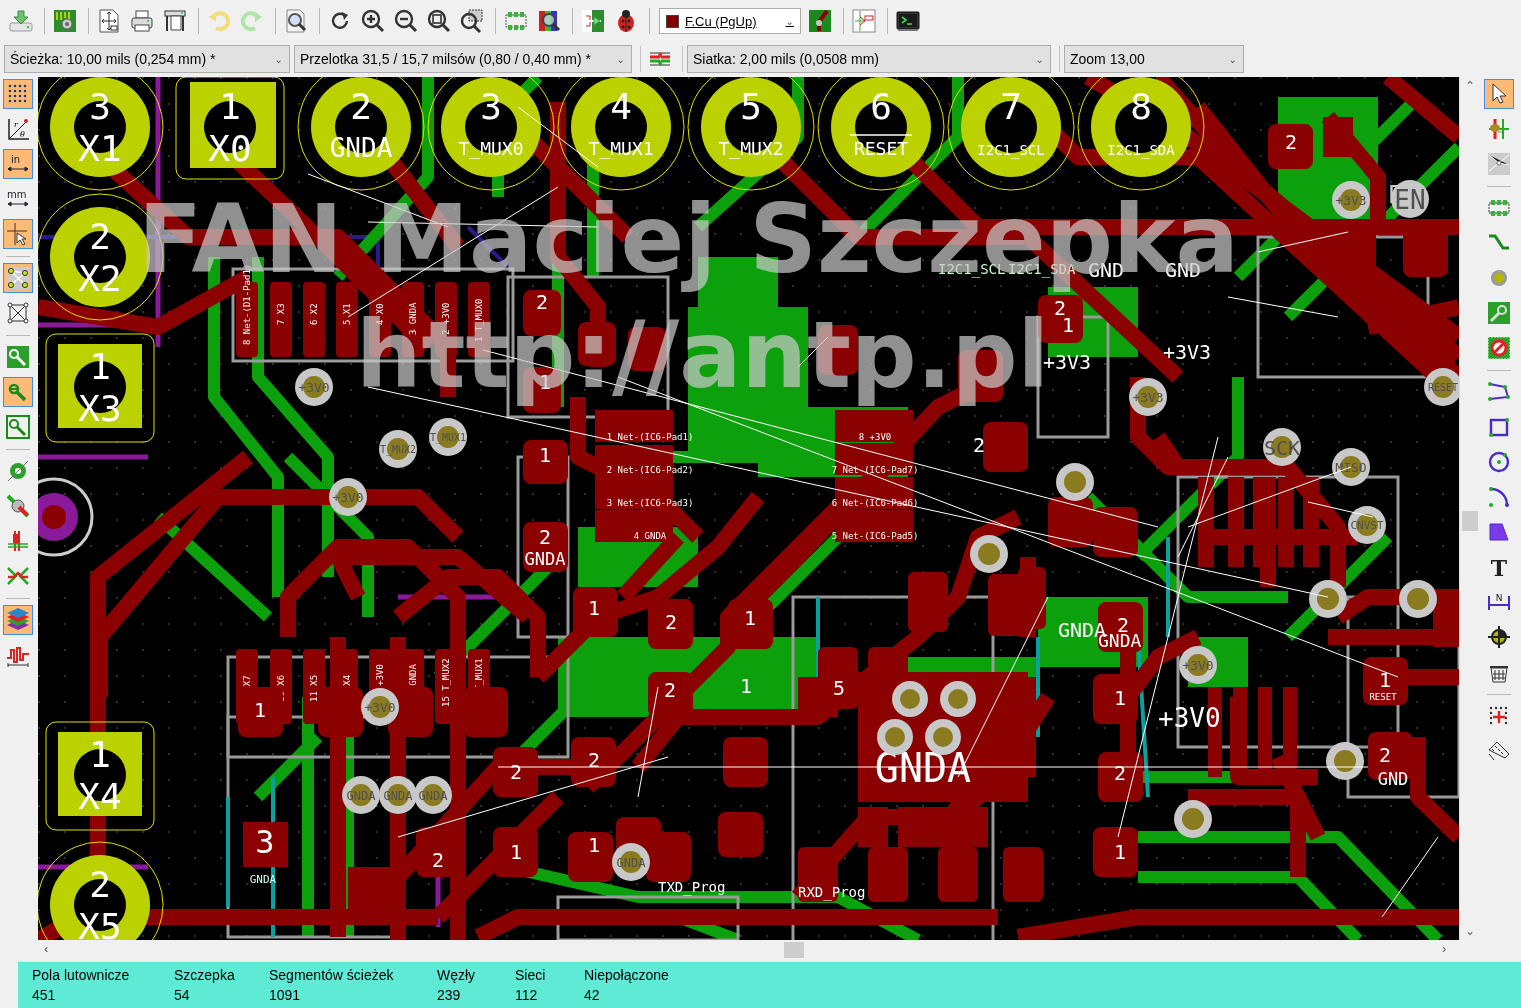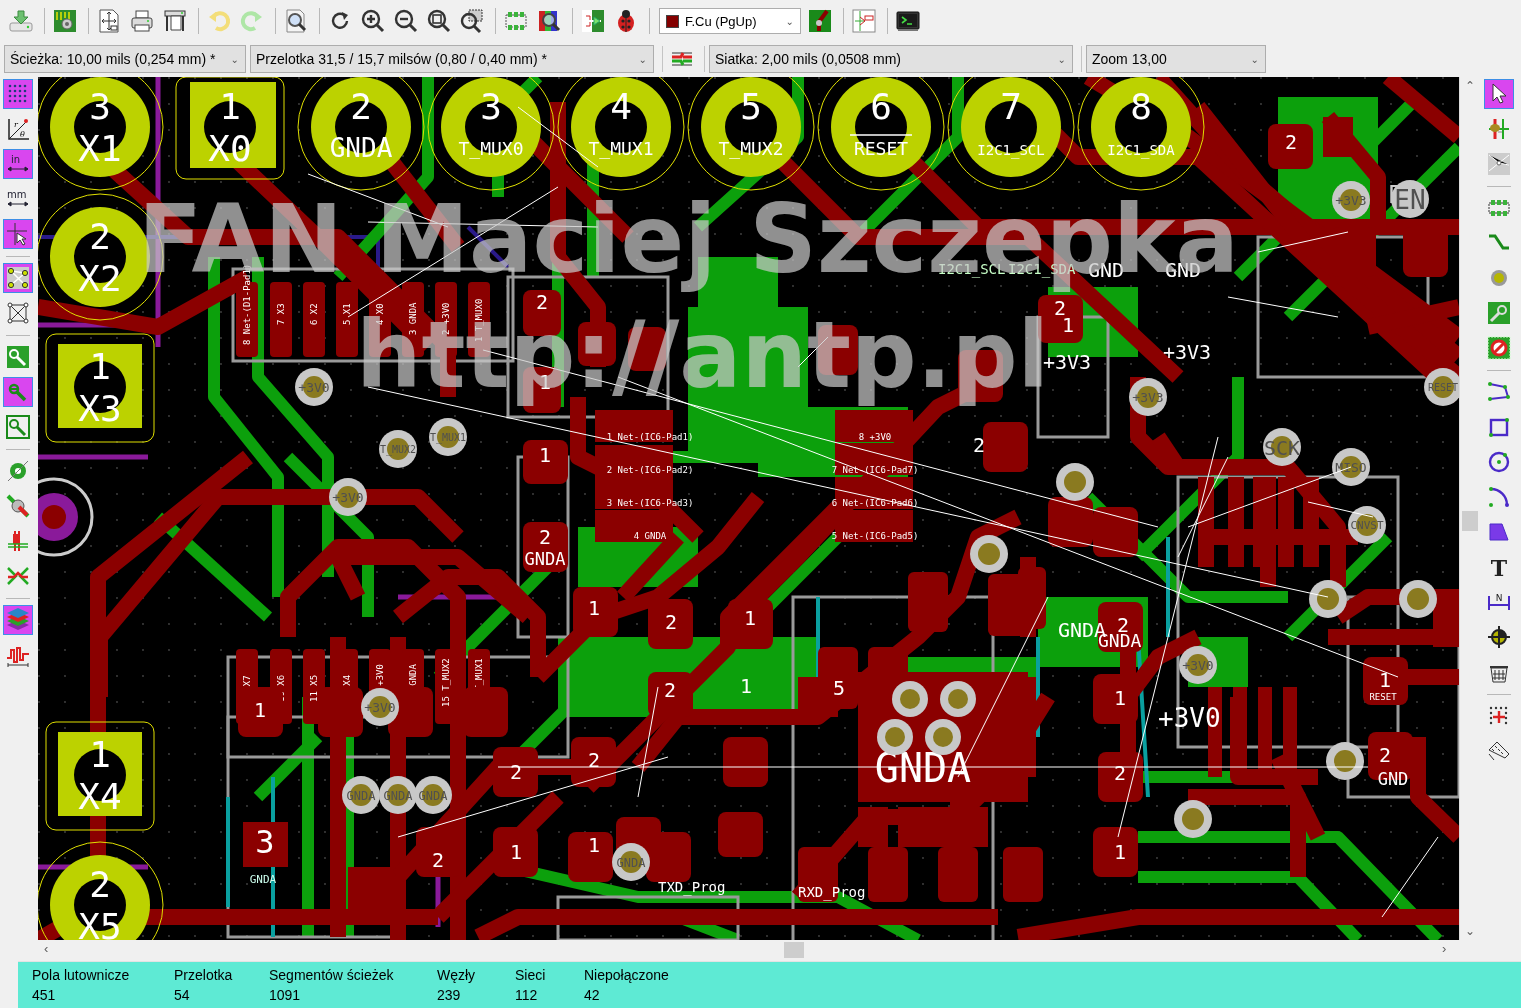--- a/index.html
+++ b/index.html
@@ -8,39 +8,39 @@
   #app { position: relative; width: 1521px; height: 1008px; }
 
   
   .toolbar1 { position: absolute; left: 0; top: 0; width: 1521px; height: 42px; background: #f0f0f0;
     display: flex; align-items: center; padding-left: 6px; }
   .tb-btn { width: 30px; height: 30px; display: flex; align-items: center; justify-content: center;
     margin-right: 3px; border: 1px solid transparent; }
   .tb-btn svg { width: 26px; height: 26px; }
   .tb-sep { width: 1px; height: 26px; background: #b8b8b8; margin: 0 5px; }
   .layer-select { width: 142px; height: 26px; border: 1px solid #adadad; background: #fff; display: flex;
-    align-items: center; padding: 0 6px; font-size: 13px; margin: 0 4px; }
+    align-items: center; padding: 0 6px; font-size: 13px; margin: 0 4px; text-decoration: underline; }
   .layer-select .sw { width: 13px; height: 13px; background: #840000; border: 1px solid #444; margin-right: 6px; }
   .layer-select .txt { flex: 1; }
   .chev { font-size: 10px; color: #555; }
 
   
   .toolbar2 { position: absolute; left: 0; top: 43px; width: 1521px; height: 32px; display: flex; align-items: center; padding-left: 4px; }
   .combo { height: 28px; border: 1px solid #adadad; background: #e1e1e1; display: flex; align-items: center;
     padding: 0 6px 0 5px; font-size: 14px; margin-right: 4px; white-space: nowrap; }
   .combo .txt { flex: 1; overflow: hidden; }
   .combo .chev { margin-left: 6px; }
   .tb2-sep { width: 1px; height: 26px; background: #c4c4c4; margin: 0 4px; }
 
   
   .vbar { position: absolute; top: 77px; width: 36px; display: flex; flex-direction: column; align-items: center; }
   .vbar.left { left: 0; }
   .vbar.right { left: 1481px; }
   .vbtn { width: 30px; height: 30px; margin: 2px 0 3px 0; display: flex; align-items: center; justify-content: center; border: 1px solid transparent; }
-  .vbtn.active { background: #d946ef; border-color: #3d8ee6; }
+  .vbtn.active { background: #fdba74; border-color: #3d8ee6; }
   .vbtn svg { width: 26px; height: 26px; }
   .vsep { width: 24px; height: 1px; background: #b8b8b8; margin: 4px 0; }
 
   
   .canvas { position: absolute; left: 38px; top: 77px; width: 1421px; height: 863px; background: #000; overflow: hidden; }
   .canvas svg.board { position: absolute; left: 0; top: 0; }
   .vscroll { position: absolute; left: 1459px; top: 77px; width: 20px; height: 863px; background: #f0f0f0; border-left: 1px solid #ddd; }
   .vscroll .thumb { position: absolute; left: 2px; top: 434px; width: 16px; height: 20px; background: #cdcdcd; }
   .vscroll .arr { position: absolute; left: 0; width: 20px; text-align: center; font-size: 12px; color: #606060; }
   .hscroll { position: absolute; left: 38px; top: 940px; width: 1421px; height: 20px; background: #f0f0f0; }
@@ -231,25 +231,25 @@
       <svg viewBox="0 0 26 26">
           <rect x="2" y="4" width="22" height="17" rx="1" fill="#333" stroke="#111"></rect>
           <rect x="4" y="6" width="18" height="13" fill="#1a1a1a"></rect>
           <path d="M7 9l4 3-4 3M12 16h5" stroke="#4d4" stroke-width="1.6" fill="none"></path>
           <rect x="3" y="21" width="20" height="2" fill="#777"></rect>
         </svg>
     </div>
   </div>
 
   <div class="toolbar2">
-    <div class="combo" style="width:242px">
+    <div class="combo" style="width:286px">
       <span class="txt">Ścieżka: 10,00 mils (0,254 mm) *</span>
       <span class="chev">⌄</span>
     </div>
-    <div class="combo" style="width:404px">
+    <div class="combo" style="width:338px">
       <span class="txt">Przelotka 31,5 / 15,7 milsów (0,80 / 0,40 mm) *</span>
       <span class="chev">⌄</span>
     </div>
     <div class="tb2-sep"></div>
     <div class="tb-btn">
       <svg viewBox="0 0 26 26">
           <path d="M3 7h20M3 19h20" stroke="#333"></path>
           <path d="M3 11h9l2-4" stroke="#d22" stroke-width="3" fill="none"></path>
           <path d="M14 11h9" stroke="#d22" stroke-width="3"></path>
           <path d="M3 15h9l2 4" stroke="#2a2" stroke-width="3" fill="none"></path>
@@ -1158,21 +1158,21 @@
         </svg>
     </div>
   </div>
 
   <div class="status">
     <div class="stat" style="left:14px">
       <span>Pola lutownicze</span>
       <span class="v">451</span>
     </div>
     <div class="stat" style="left:156px">
-      <span>Przelotka</span>
+      <span>Szczepka</span>
       <span class="v">54</span>
     </div>
     <div class="stat" style="left:251px">
       <span>Segmentów ścieżek</span>
       <span class="v">1091</span>
     </div>
     <div class="stat" style="left:419px">
       <span>Węzły</span>
       <span class="v">239</span>
     </div>

